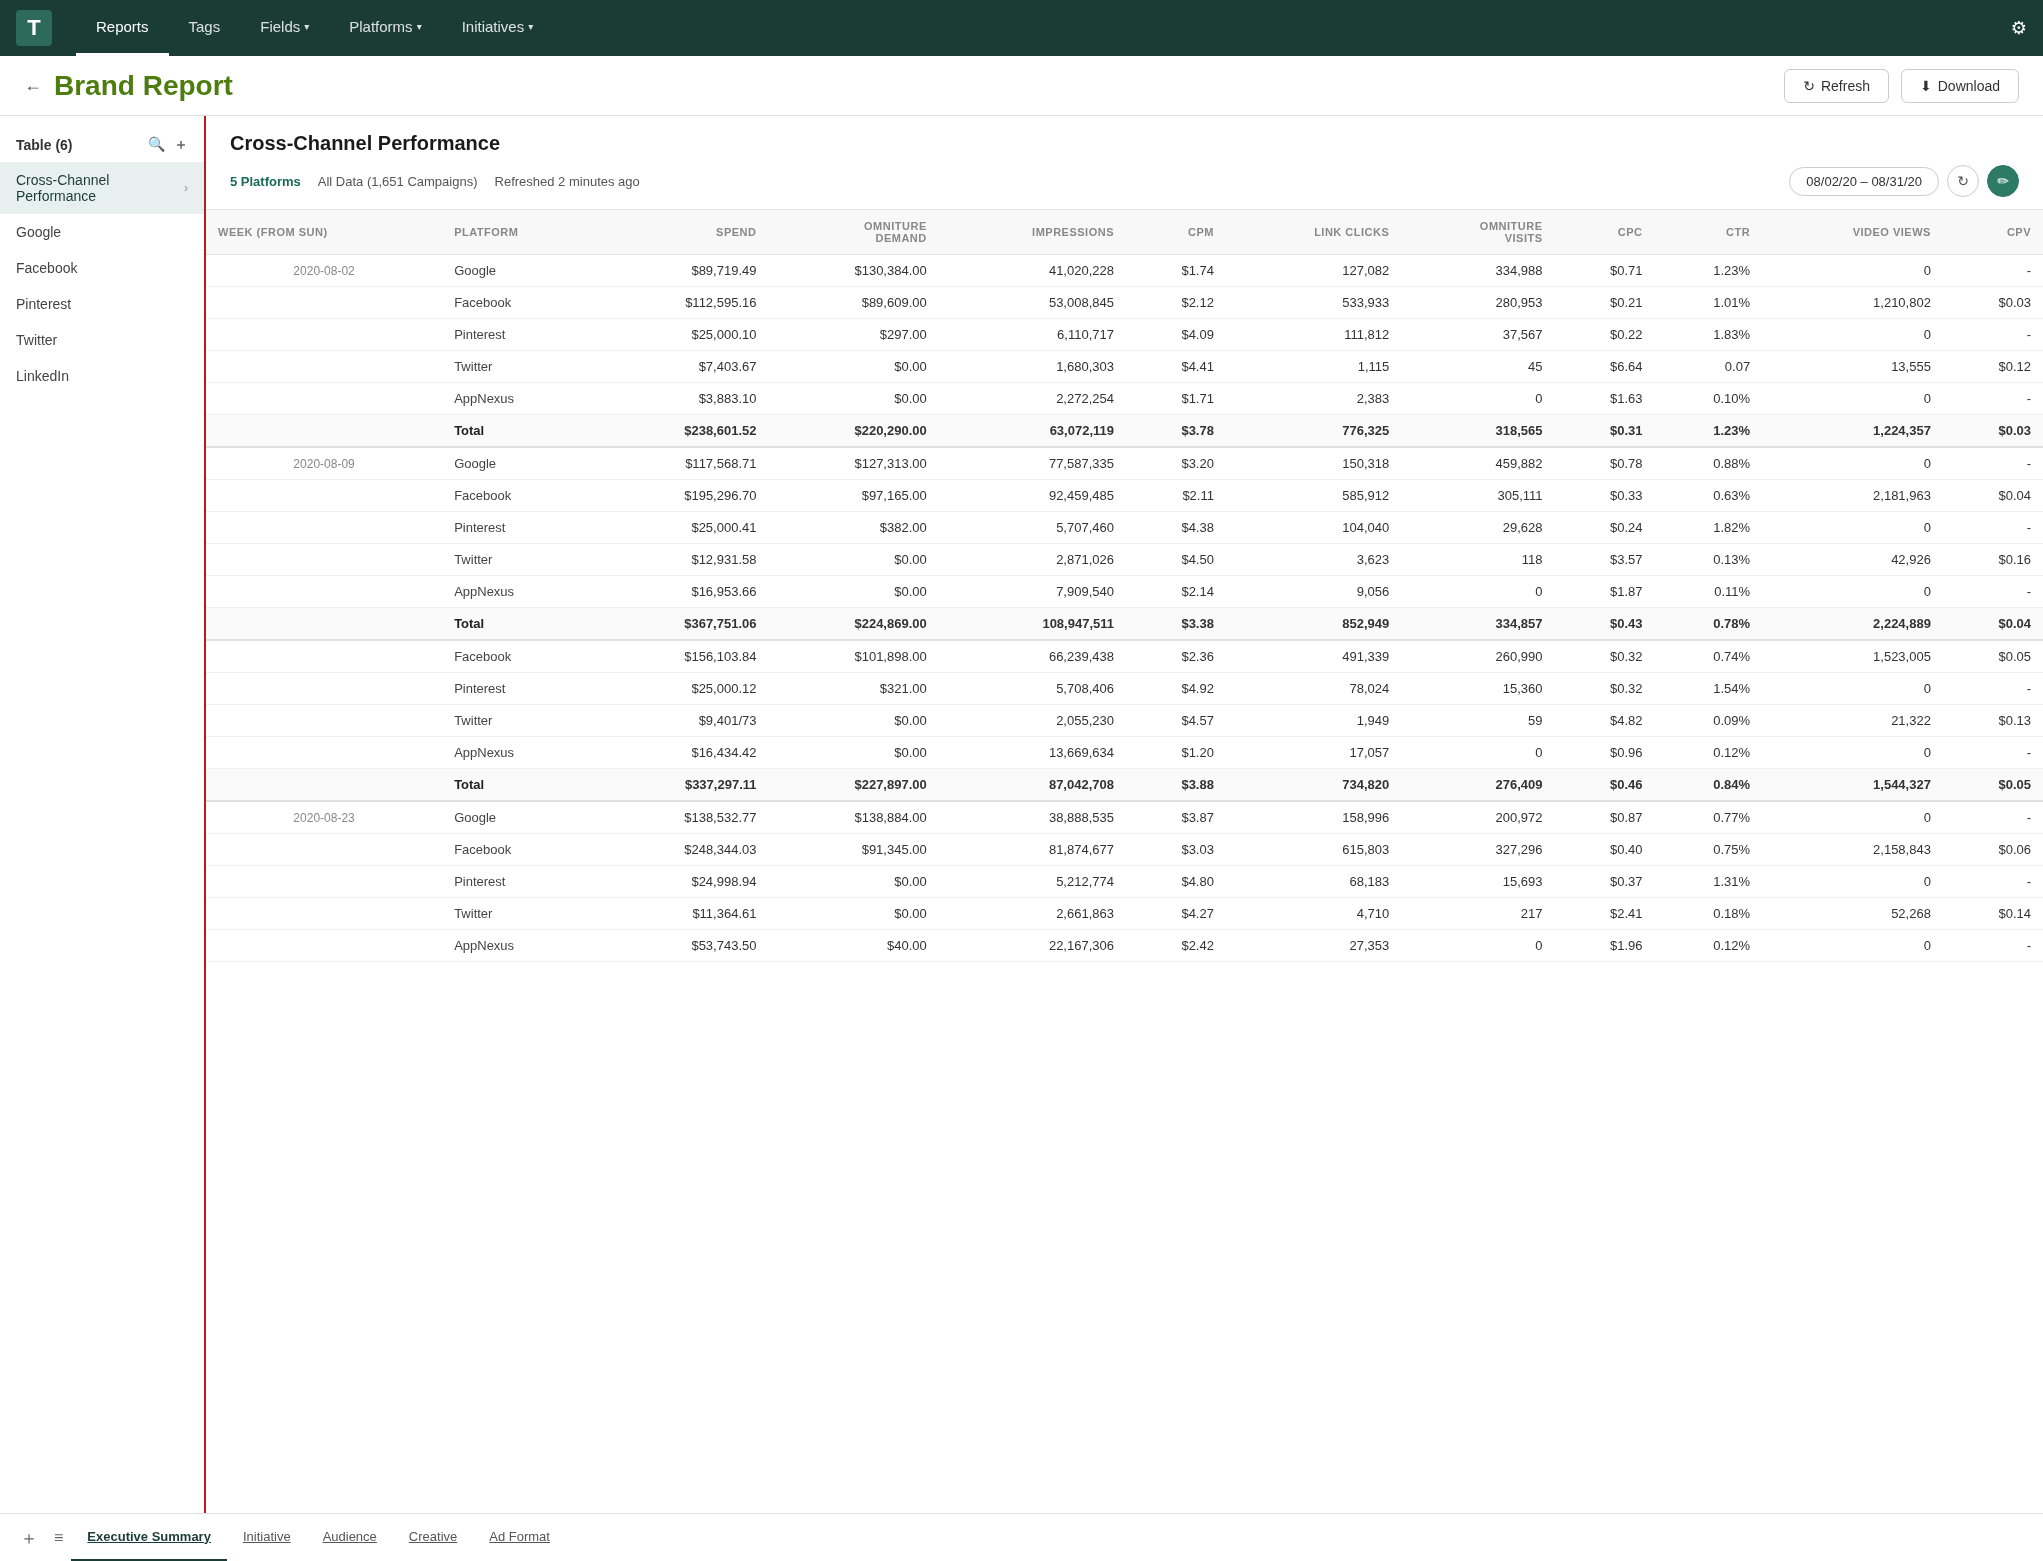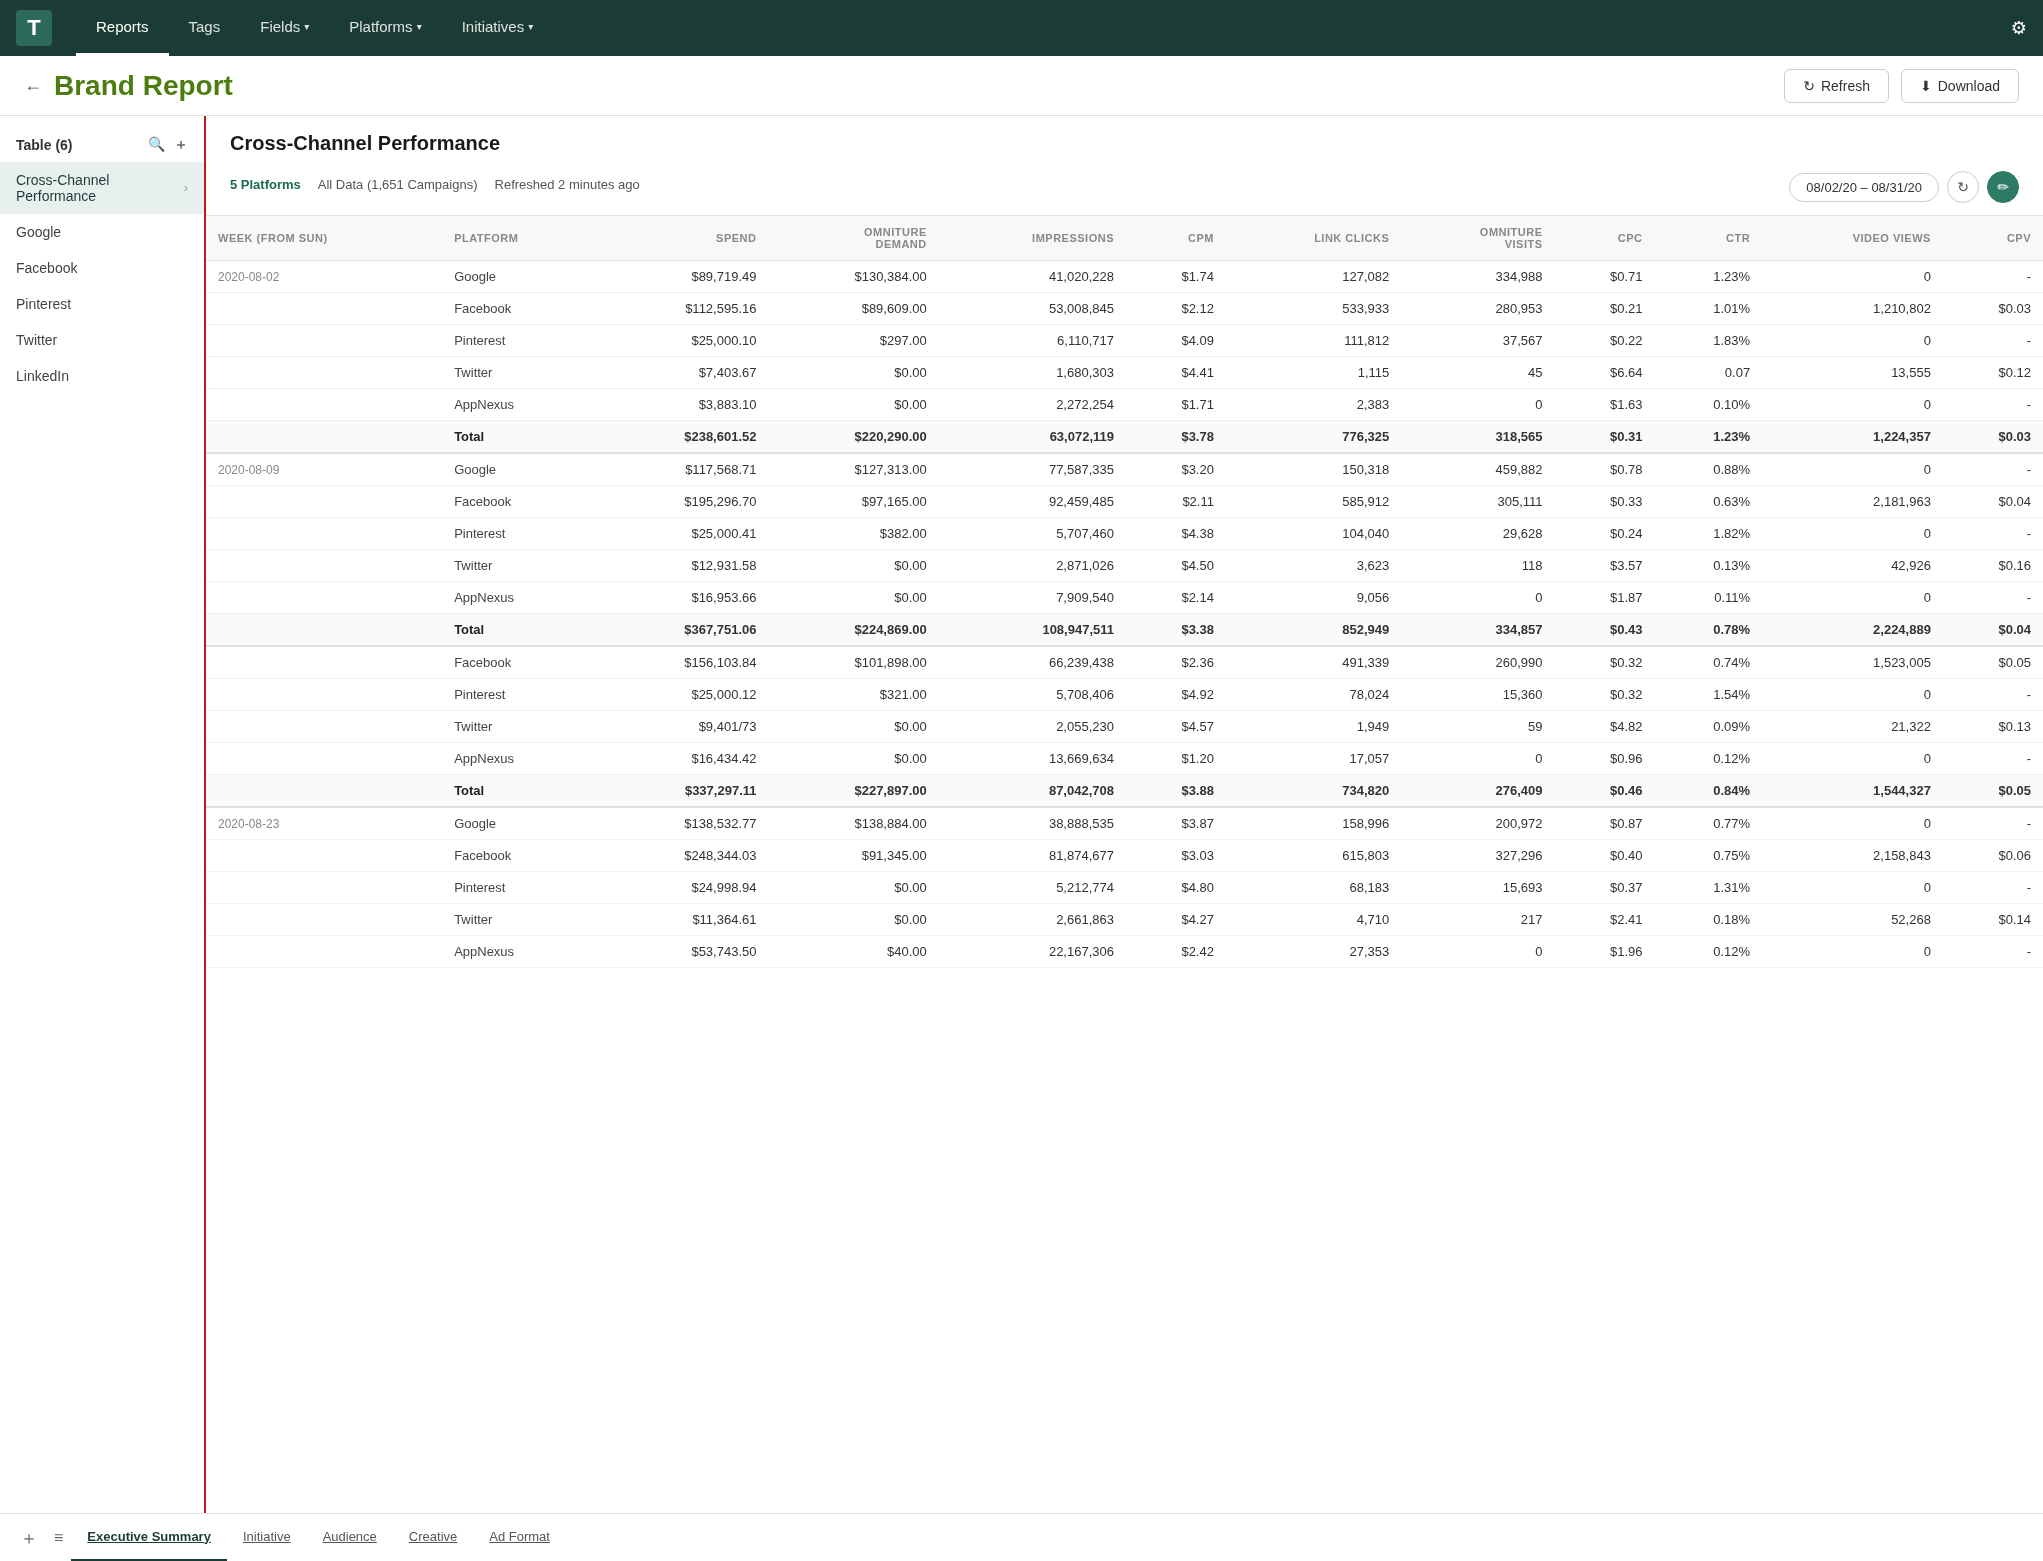--- a/index.html
+++ b/index.html
@@ -172,21 +172,20 @@
     }
     .meta-text {
       font-size: 13px;
       color: #555;
     }
     .date-range-control {
       margin-left: auto;
       display: flex;
       align-items: center;
       gap: 8px;
-      margin-top: 6px;
     }
     .date-range-btn {
       background: white;
       border: 1px solid #ccc;
       border-radius: 20px;
       padding: 6px 16px;
       font-size: 13px;
       cursor: pointer;
       color: #333;
     }
@@ -238,21 +237,21 @@
       text-align: left;
     }
     tbody td {
       padding: 8px 12px;
       text-align: right;
       color: #333;
       border-bottom: 1px solid #f0f0f0;
       white-space: nowrap;
     }
     tbody td:first-child {
-      text-align: left;
+      text-align: center;
       color: #888;
       font-size: 12px;
     }
     tbody td:nth-child(2) {
       text-align: left;
       color: #444;
     }
     tbody tr.total-row td {
       font-weight: 700;
       background: #fafafa;

